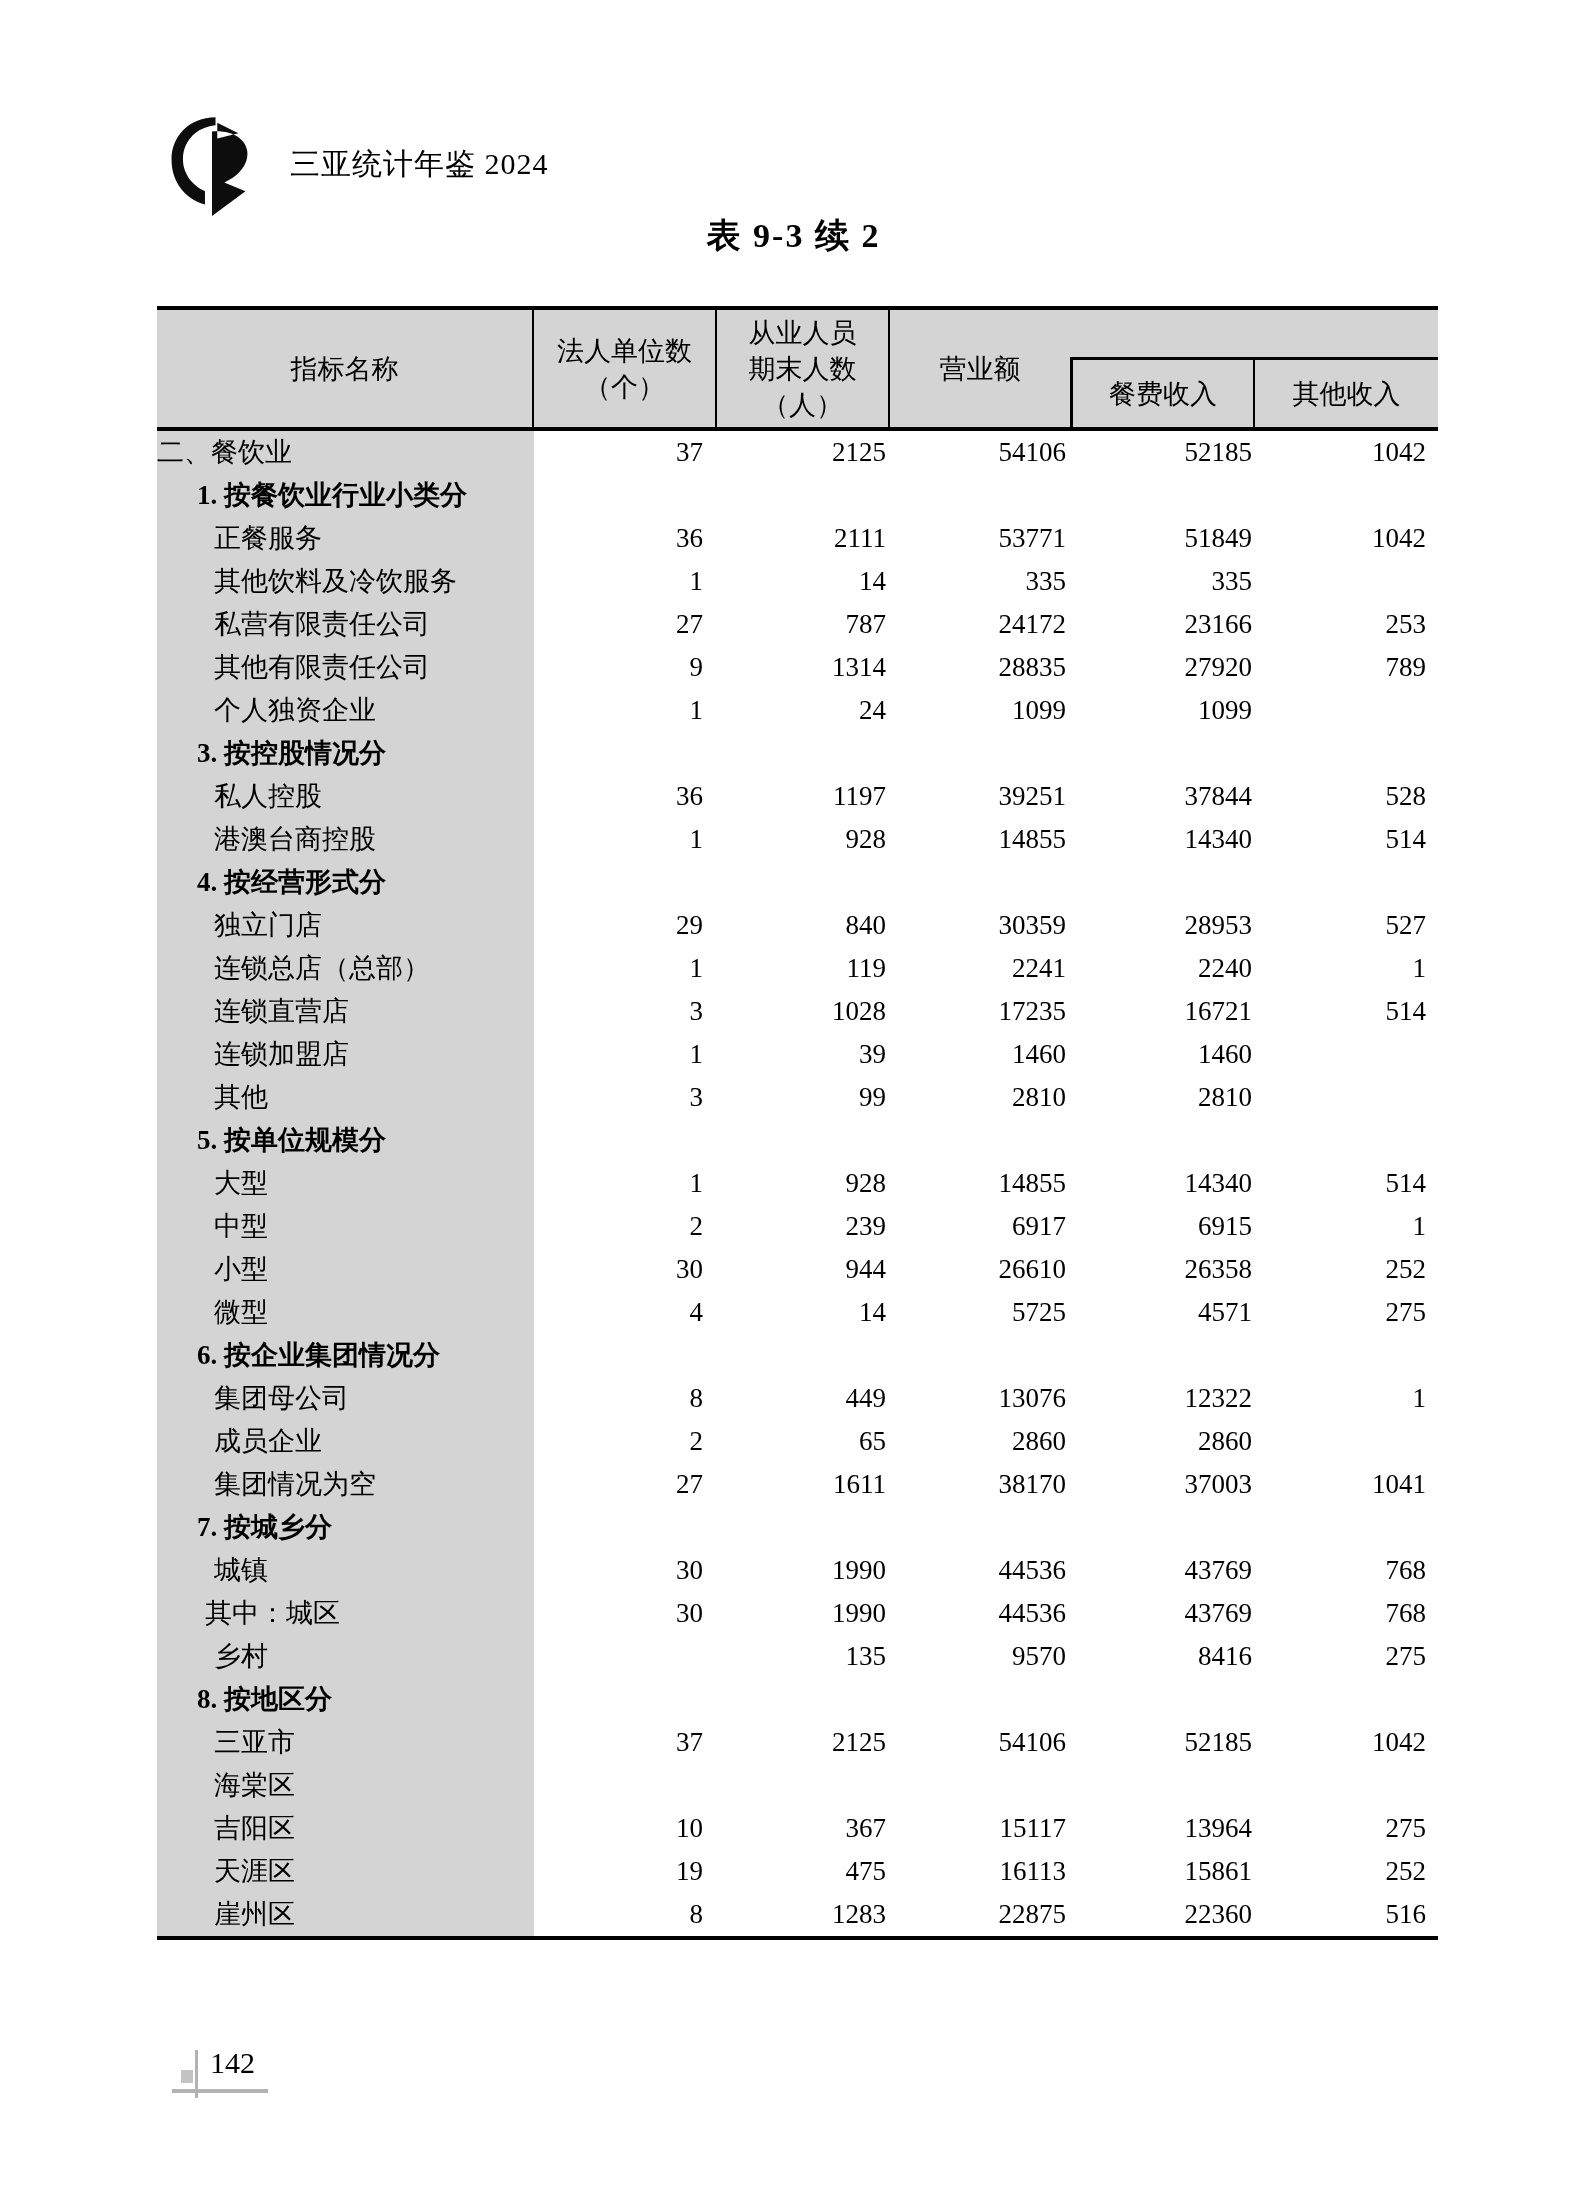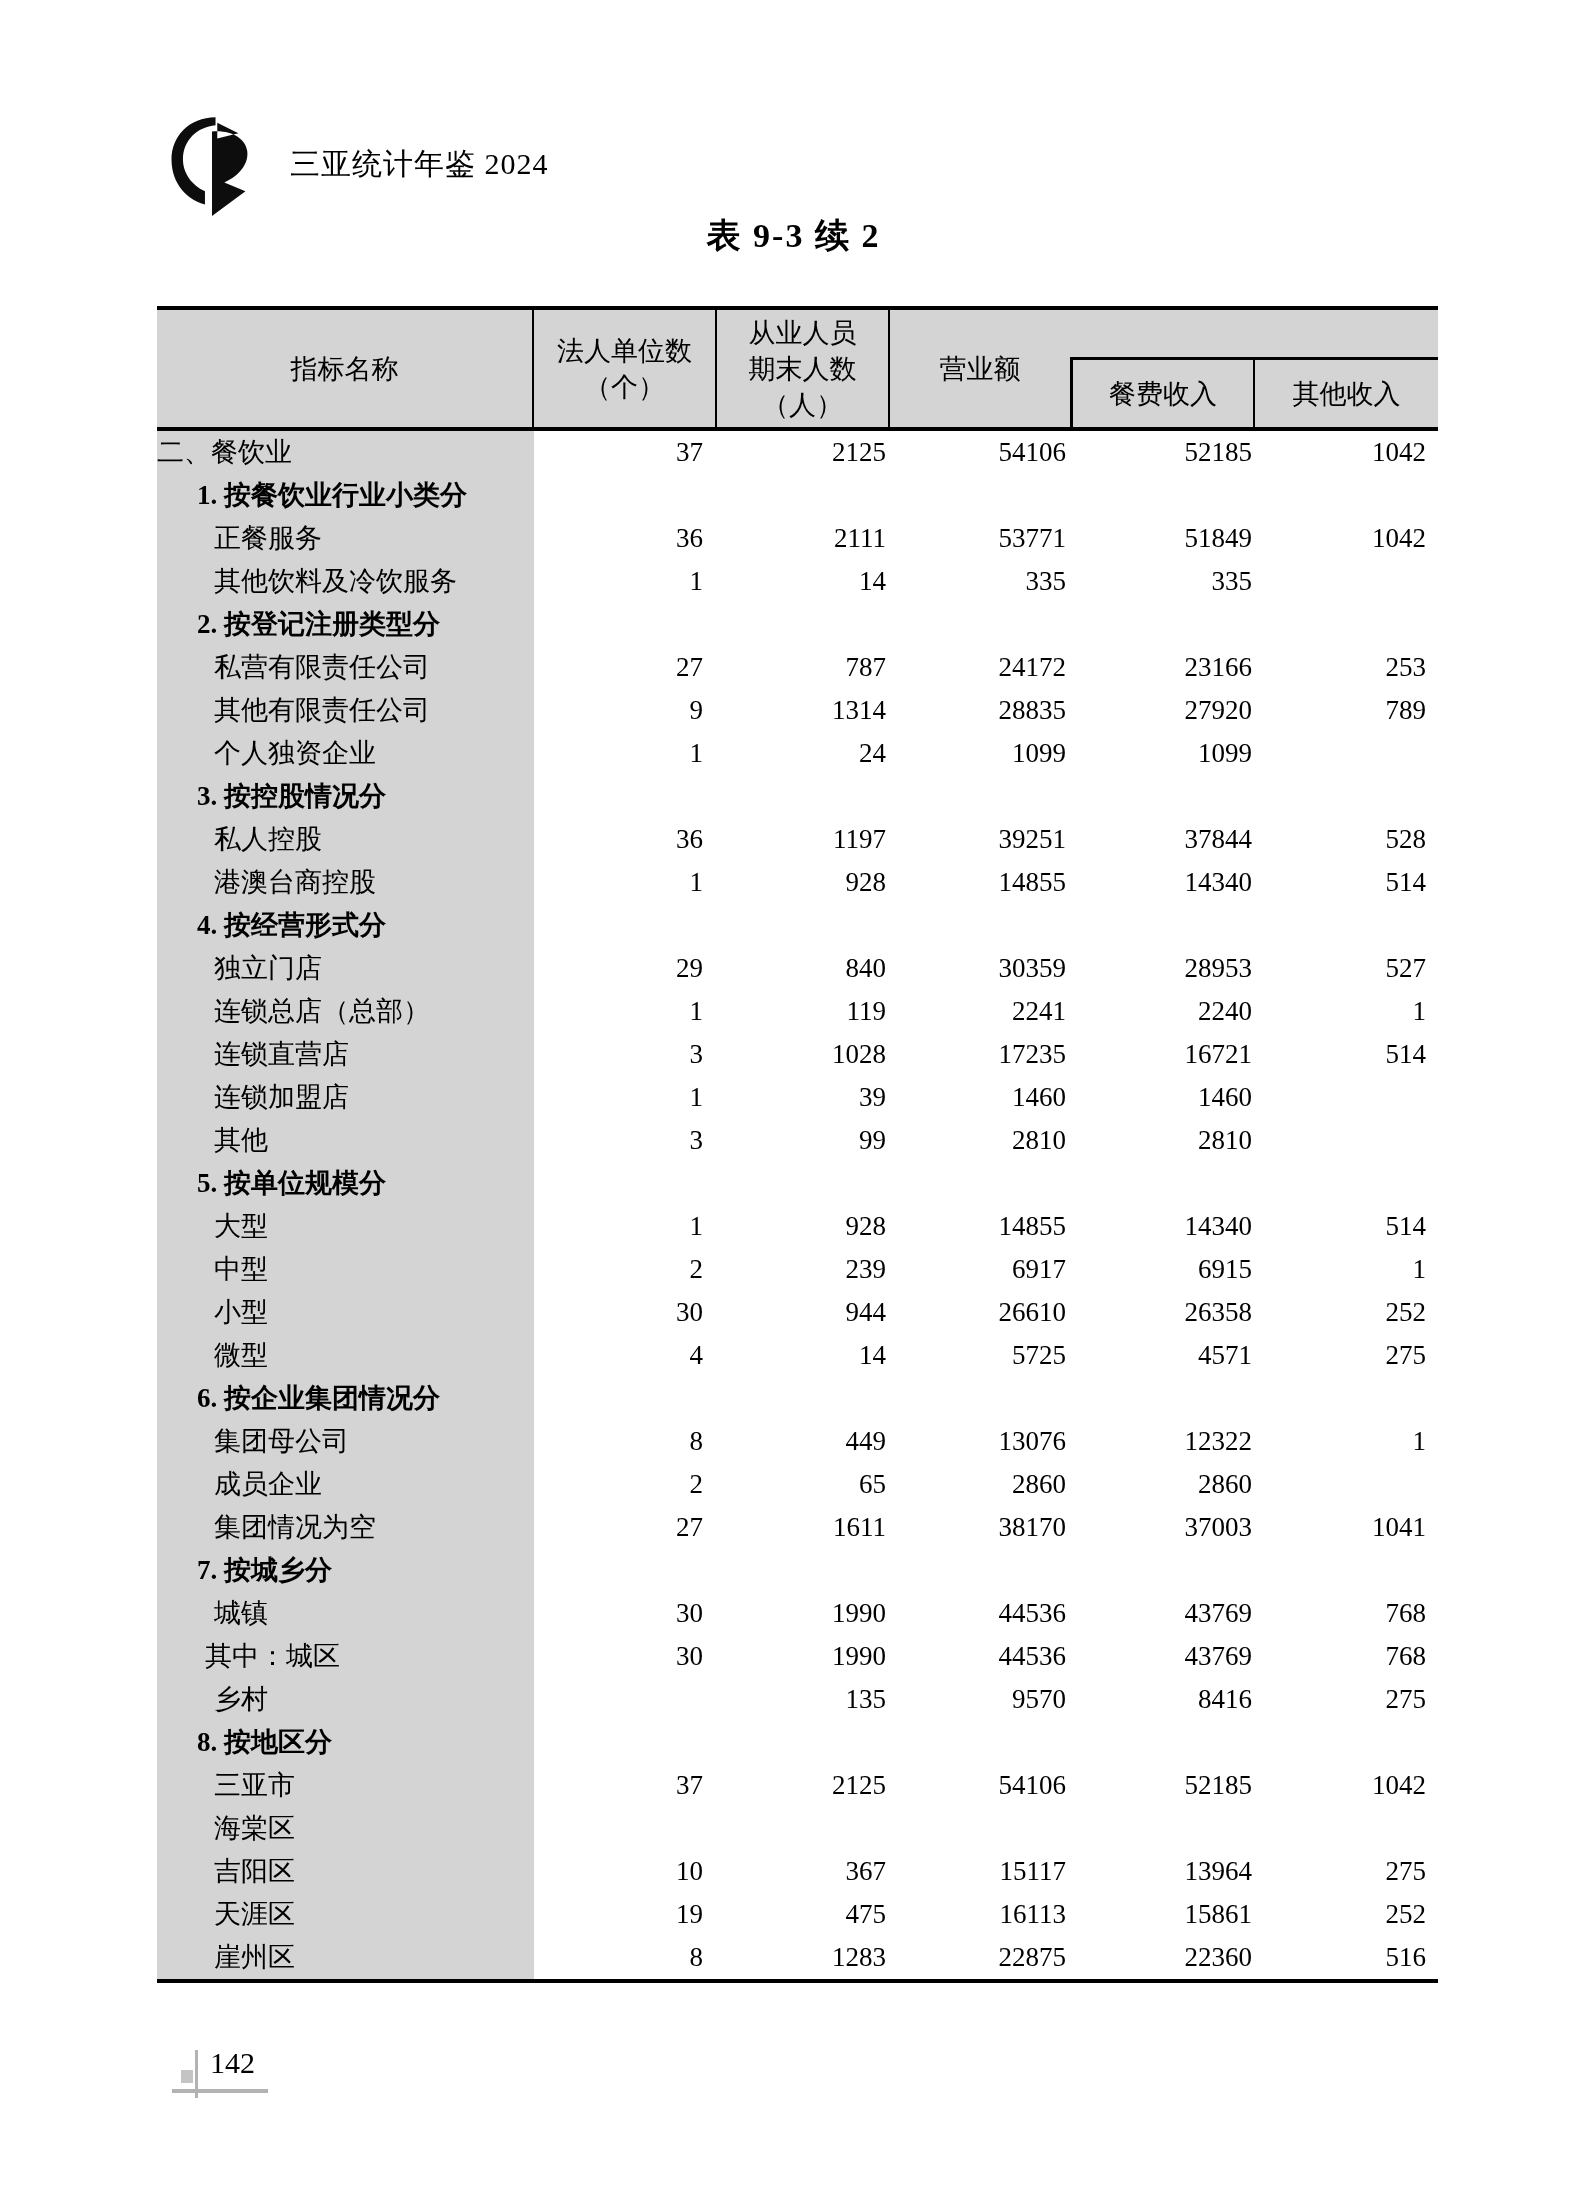--- a/index.html
+++ b/index.html
@@ -117,28 +117,20 @@
         </div>
         <div class="trow">
           <div class="c-label ind2">其他饮料及冷饮服务</div>
           <div class="c-num col0">1</div>
           <div class="c-num col1">14</div>
           <div class="c-num col2">335</div>
           <div class="c-num col3">335</div>
           <div class="c-num col4"></div>
         </div>
         <div class="trow">
-          <div class="c-label ind1">2. 按登记注册类型分</div>
-          <div class="c-num col0"></div>
-          <div class="c-num col1"></div>
-          <div class="c-num col2"></div>
-          <div class="c-num col3"></div>
-          <div class="c-num col4"></div>
-        </div>
-        <div class="trow">
           <div class="c-label ind2">私营有限责任公司</div>
           <div class="c-num col0">27</div>
           <div class="c-num col1">787</div>
           <div class="c-num col2">24172</div>
           <div class="c-num col3">23166</div>
           <div class="c-num col4">253</div>
         </div>
         <div class="trow">
           <div class="c-label ind2">其他有限责任公司</div>
           <div class="c-num col0">9</div>

